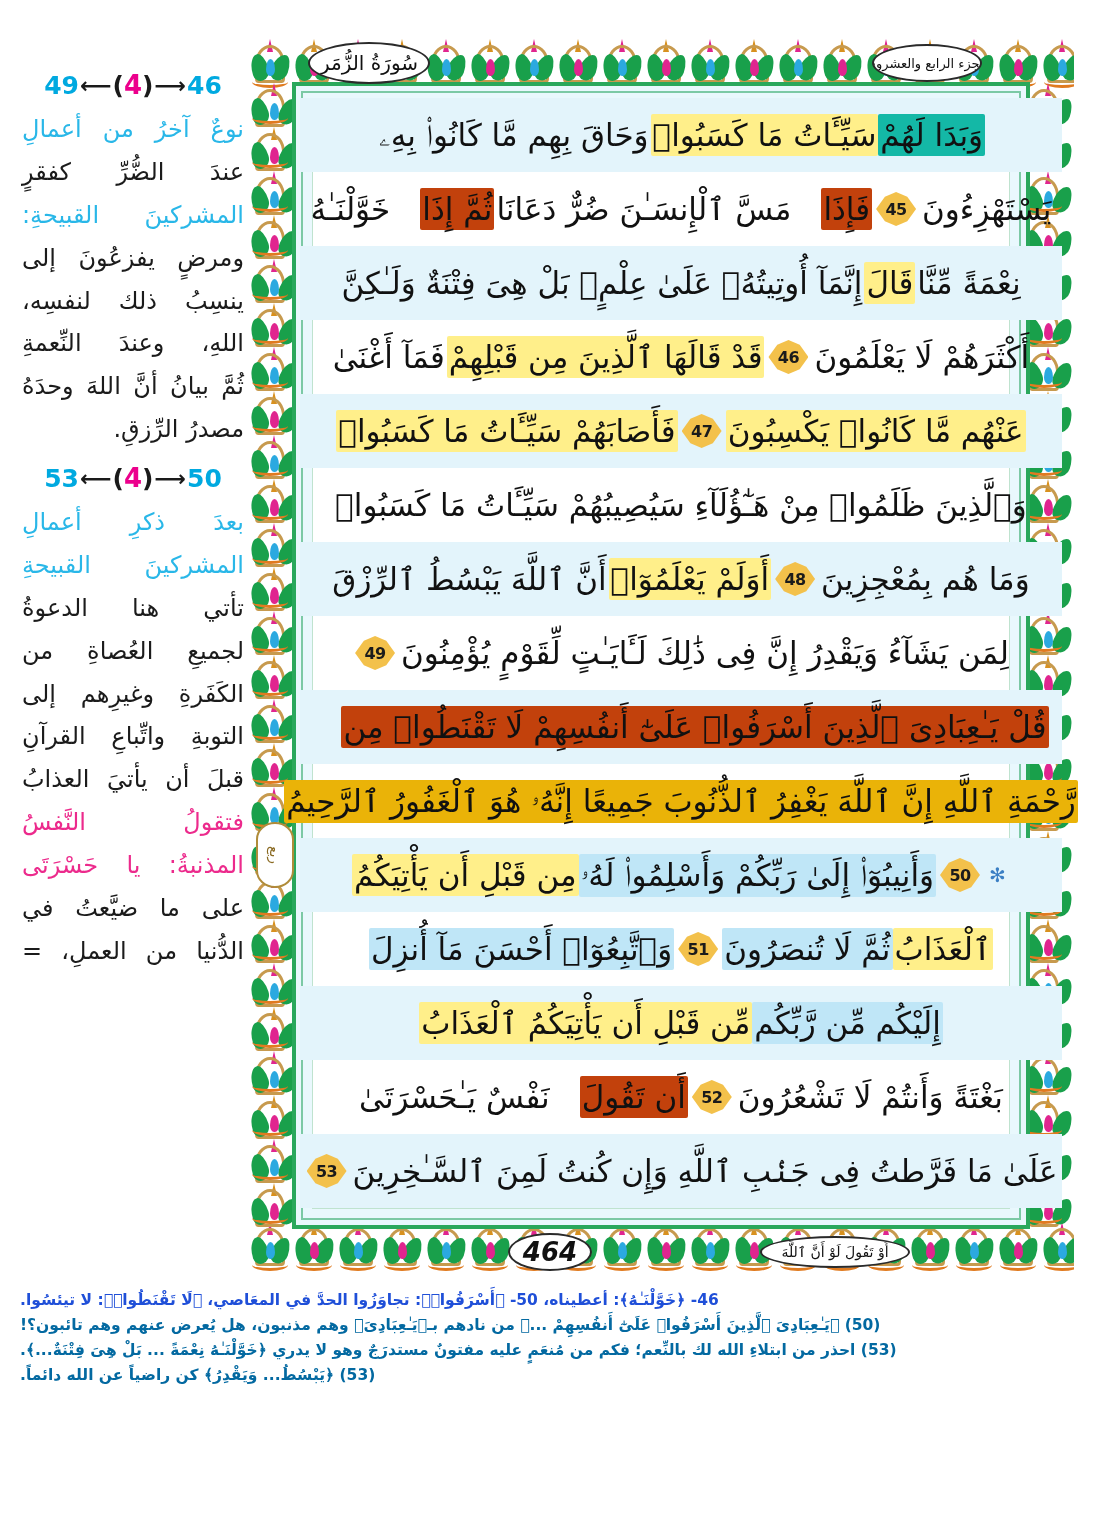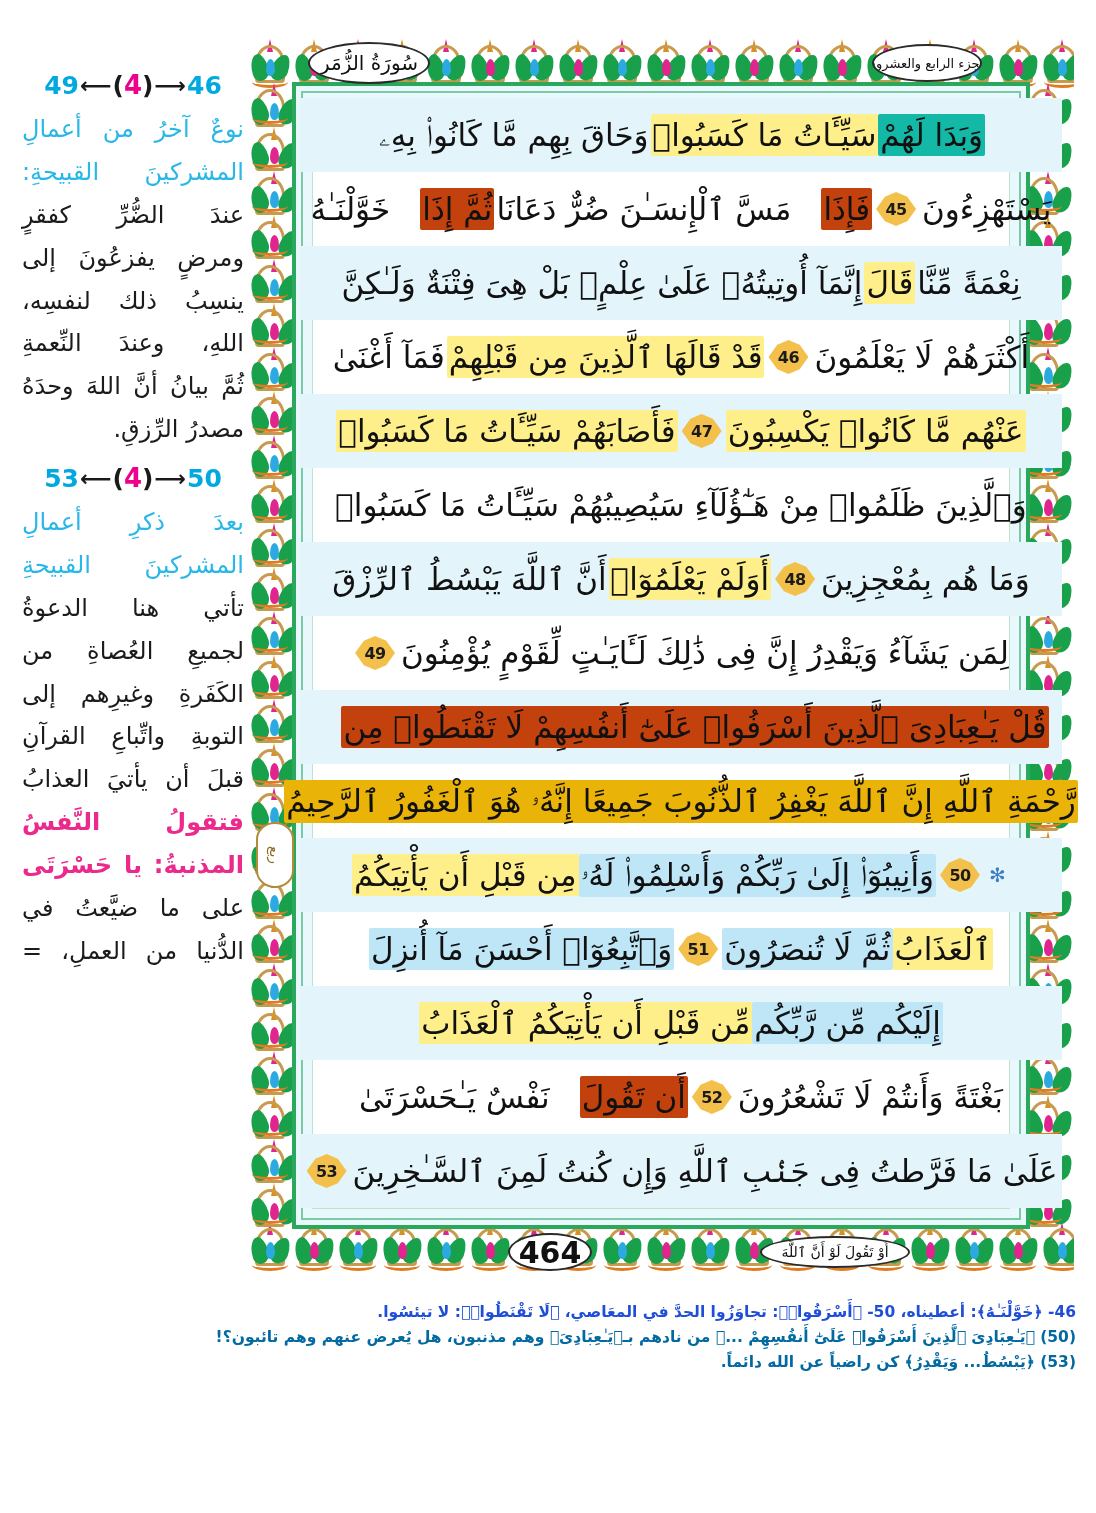--- a/index.html
+++ b/index.html
@@ -31,21 +31,21 @@
   .rangebar .pk { color:#1a1a1a; font-size: 25px; font-weight: bold;}
 
   .s-line {
     direction: rtl; text-align: justify; text-align-last: justify;
     font-family: "DejaVu Sans", "Liberation Sans", sans-serif;
     font-size: 24px; line-height: 1.62;
     white-space: nowrap;
   }
   .s-cyan   { color: #29b7e8; font-weight: 400; }
   .s-black  { color: #1b1b1b; }
-  .s-pink   { color: #ec2a8c; font-weight: 700; }
+  .s-pink   { color: #ec2a8c; font-weight: 400; }
   .s-blk-grp { margin-bottom: 2px; }
   .s-blk-grp > div { margin-bottom: 4px; }
 
   
   #frame {
     position: absolute; left: 248px; top: 38px;
     width: 826px; height: 1235px;
   }
   .band { position: absolute; overflow: hidden; }
   
@@ -116,21 +116,21 @@
   #surah-cart {
     left: 308px; top: 42px; width: 122px; height: 42px;
     font-size: 20px; direction: rtl;
   }
   #juz-cart {
     left: 872px; top: 44px; width: 110px; height: 38px;
     font-size: 13px; direction: rtl;
   }
   #page-cart {
     left: 508px; top: 1233px; width: 84px; height: 38px;
-    font-size: 30px; font-weight: 600;
+    font-size: 26px; font-weight: 600; font-style: italic;
   }
   #catch-cart {
     left: 760px; top: 1236px; width: 150px; height: 32px;
     font-size: 14px; direction: rtl;
   }
   
   #ruku-mark {
     position:absolute; left: 256px; top: 822px;
     width: 38px; height: 66px; background:#fff;
     border:2px solid #b08c3a; border-radius: 50% 50% 50% 50% / 26% 26% 26% 26%;
@@ -183,21 +183,21 @@
   }
   .ayah span { position: relative; z-index: 2; }
   .sajda-mark {
     display:inline-flex; align-items:center; justify-content:center;
     width: 26px; height: 26px; color:#3b7fc4; font-size: 20px;
   }
 
   
   #notes {
     position: absolute; left: 20px; top: 1288px;
-    width: 1056px; direction: rtl; text-align: right; margin-top: 12px;
+    width: 1056px; direction: rtl; text-align: left;
   }
   .note {
     font-family: "DejaVu Sans", "Liberation Sans", sans-serif;
     font-size: 15.5px; line-height: 1.62; white-space: nowrap;
     font-weight: 600;
   }
   .note-blue { color:#1f4fd8; }
   .note-pink { color:#0369a1; }
 </style>
 </head>
@@ -212,22 +212,22 @@
       <span class="arrow">⟵</span>
       <span class="pk">(</span>
         <span class="paren">4</span>
         <span class="pk">)</span>
       <span class="arrow">⟶</span>
       <span class="num">46</span>
     </div>
 
     <div class="s-blk-grp">
       <div class="s-line s-cyan">نوعٌ آخرُ من أعمالِ</div>
+      <div class="s-line s-black">عندَ الضُّرِّ كفقرٍ</div>
       <div class="s-line s-cyan">المشركينَ القبيحةِ:</div>
-      <div class="s-line s-black">عندَ الضُّرِّ كفقرٍ</div>
       <div class="s-line s-black">ومرضٍ يفزعُونَ إلى</div>
       <div class="s-line s-black">ينسِبُ ذلك لنفسِه،</div>
       <div class="s-line s-black">اللهِ، وعندَ النِّعمةِ</div>
       <div class="s-line s-black">ثُمَّ بيانُ أنَّ اللهَ وحدَهُ</div>
       <div class="s-line s-black" style="text-align-last:right">مصدرُ الرِّزقِ.</div>
     </div>
 
     <div class="rangebar" style="margin-top:14px">
       <span class="num">53</span>
       <span class="arrow">⟵</span>
@@ -1143,16 +1143,17 @@
           <span class="ayah">
             <span>53</span>
           </span>
         </div>
       </div>
     </div>
 
   <div id="notes">
       <div class="note note-blue">46- ﴿خَوَّلْنَـٰهُ﴾: أعطيناه، 50- ﴿أَسْرَفُوا۟﴾: تجاوَزُوا الحدَّ في المعَاصي، ﴿لَا تَقْنَطُوا۟﴾: لا تيئسُوا.</div>
       <div class="note note-pink">(50) ﴿يَـٰعِبَادِىَ ٱلَّذِينَ أَسْرَفُوا۟ عَلَىٰٓ أَنفُسِهِمْ ...﴾ من نادهم بـ﴿يَـٰعِبَادِىَ﴾ وهم مذنبون، هل يُعرض عنهم وهم تائبون؟!</div>
+      <div class="note note-pink">(53) احذر من ابتلاءِ الله لك بالنِّعم؛ فكم من مُنعَمٍ عليه مفتونٌ مستدرَجٌ وهو لا يدري ﴿خَوَّلْنَـٰهُ نِعْمَةً ... بَلْ هِىَ فِتْنَةٌ...﴾.</div>
       <div class="note note-pink">(53) ﴿يَبْسُطُ... وَيَقْدِرُ﴾ كن راضياً عن الله دائماً.</div>
     </div>
 
 </div>
 
 </body></html>

